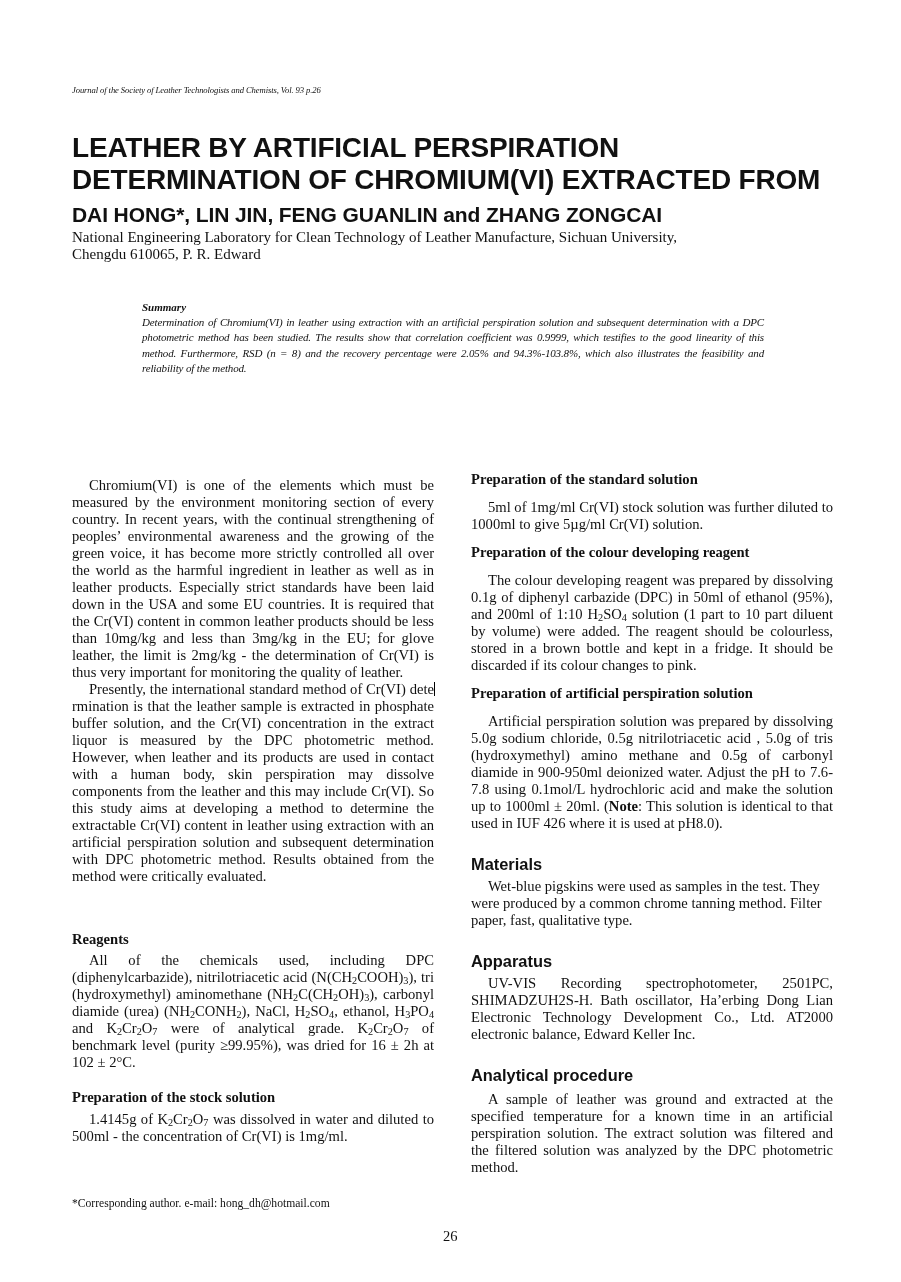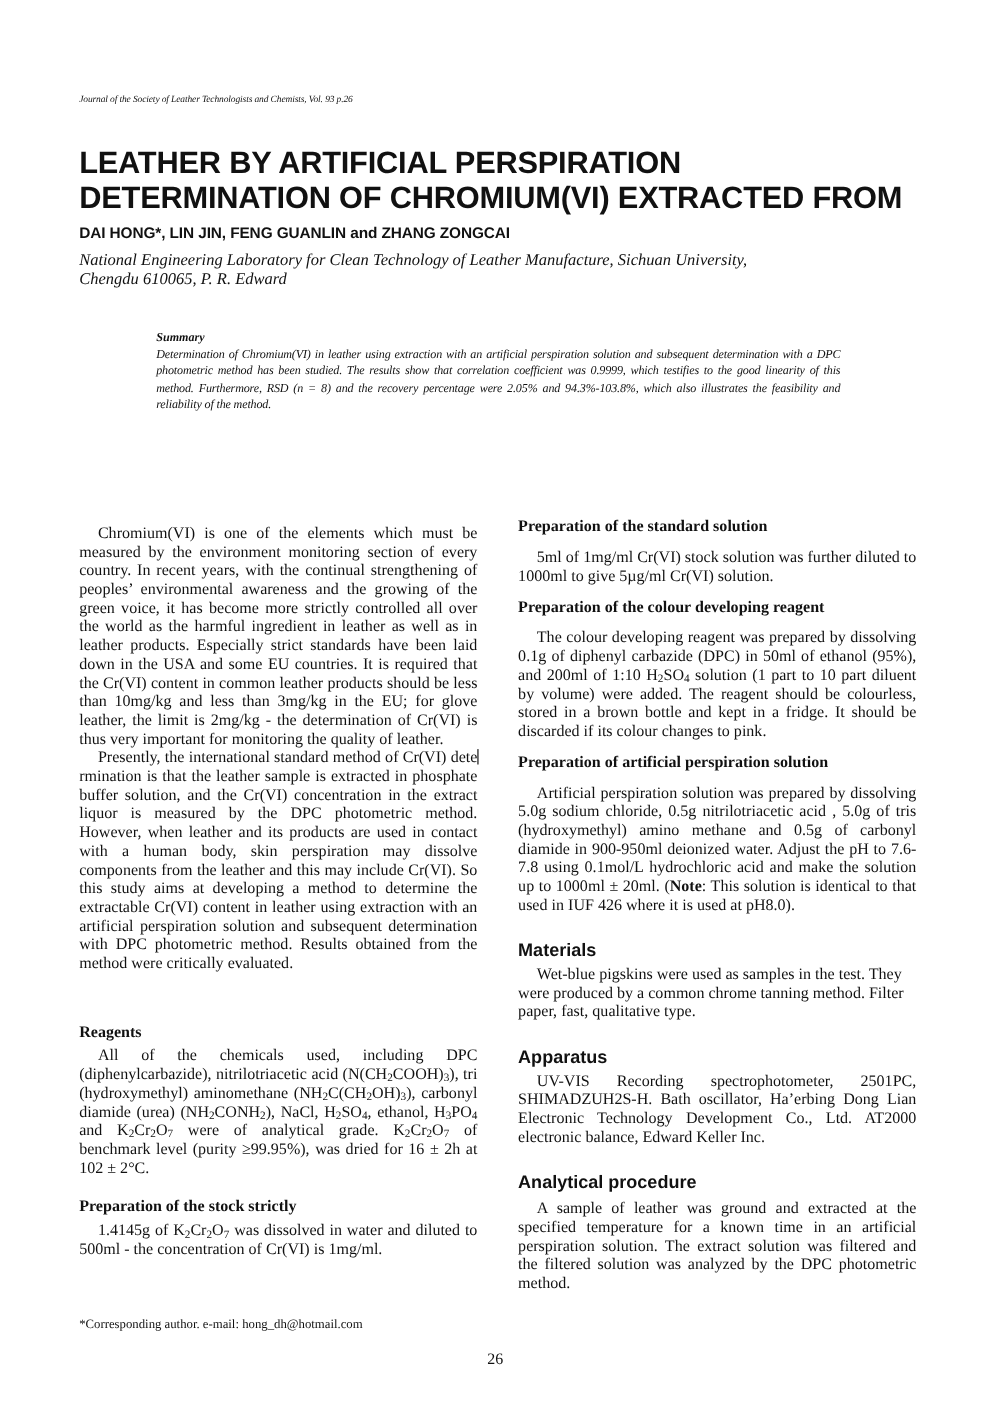--- a/index.html
+++ b/index.html
@@ -3,22 +3,22 @@
 <meta charset="utf-8">
 <style>
   html, body { margin: 0; padding: 0; background: #ffffff; }
   body { width: 901px; height: 1282px; position: relative; overflow: hidden; color: #111; }
   .serif { font-family: "Liberation Serif", "DejaVu Serif", serif; }
   .sans { font-family: "Liberation Sans", "DejaVu Sans", sans-serif; }
   .abs { position: absolute; }
 
   .journal { left: 72px; top: 85px; font-size: 8.6px; font-style: italic; letter-spacing: -0.1px; }
   .title { left: 72px; top: 132px; width: 790px; font-size: 28px; font-weight: bold; line-height: 32px; letter-spacing: -0.2px; }
-  .authors { left: 72px; top: 203px; font-size: 14px; font-weight: bold; letter-spacing: -0.1px; }
-  .affil { left: 72px; top: 229px; font-size: 15px; font-style: italic; line-height: 16.5px; width: 700px; }
+  .authors { left: 72px; top: 203px; font-size: 21px; font-weight: bold; letter-spacing: -0.1px; }
+  .affil { left: 72px; top: 229px; font-size: 15px; line-height: 16.5px; width: 700px; }
 
   .summary { left: 142px; top: 300px; width: 622px; font-size: 11px; line-height: 15.2px; font-style: italic; }
   .summary .sum-h { font-weight: bold; }
   .summary p { margin: 0; text-align: justify; text-align-last: left; letter-spacing: -0.15px; }
 
   .col { position: absolute; width: 362px; font-size: 14.6px; line-height: 17px; }
   .col p { margin: 0; text-align: justify; text-indent: 17px; }
   .h2 { font-family: "Liberation Sans", "DejaVu Sans", sans-serif; font-weight: bold; font-size: 16.4px; line-height: 20px; margin: 0; }
   .h3 { font-family: "Liberation Serif", "DejaVu Serif", serif; font-weight: bold; font-size: 14.6px; line-height: 17px; margin: 0; }
 
@@ -55,21 +55,21 @@
   <p>Chromium(VI) is one of the elements which must be measured by the environment monitoring section of every country. In recent years, with the continual strengthening of peoples’ environmental awareness and the growing of the green voice, it has become more strictly controlled all over the world as the harmful ingredient in leather as well as in leather products. Especially strict standards have been laid down in the USA and some EU countries. It is required that the Cr(VI) content in common leather products should be less than 10mg/kg and less than 3mg/kg in the EU; for glove leather, the limit is 2mg/kg - the determination of Cr(VI) is thus very important for monitoring the quality of leather.</p>
   <p><span>Presently, the international standard method of Cr(VI) dete</span><span class="caret"></span><span>rmination is that the leather sample is extracted in phosphate buffer solution, and the Cr(VI) concentration in the extract liquor is measured by the DPC photometric method. However, when leather and its products are used in contact with a human body, skin perspiration may dissolve components from the leather and this may include Cr(VI). So this study aims at developing a method to determine the extractable Cr(VI) content in leather using extraction with an artificial perspiration solution and subsequent determination with DPC photometric method. Results obtained from the method were critically evaluated.</span></p>
 
   <div style="height:30px"></div>
   <div style="height:16px"></div>
   <div class="h3">Reagents</div>
   <div style="height:4px"></div>
   <p><span>All of the chemicals used, including DPC (diphenylcarbazide), nitrilotriacetic acid (N(CH</span><sub>2</sub><span>COOH)</span><sub>3</sub><span>), tri (hydroxymethyl) aminomethane (NH</span><sub>2</sub><span>C(CH</span><sub>2</sub><span>OH)</span><sub>3</sub><span>), carbonyl diamide (urea) (NH</span><sub>2</sub><span>CONH</span><sub>2</sub><span>), NaCl, H</span><sub>2</sub><span>SO</span><sub>4</sub><span>, ethanol, H</span><sub>3</sub><span>PO</span><sub>4</sub><span> and K</span><sub>2</sub><span>Cr</span><sub>2</sub><span>O</span><sub>7</sub><span> were of analytical grade. K</span><sub>2</sub><span>Cr</span><sub>2</sub><span>O</span><sub>7</sub><span> of benchmark level (purity ≥99.95%), was dried for 16 ± 2h at 102 ± 2°C.</span></p>
 
   <div style="height:18px"></div>
-  <div class="h3">Preparation of the stock strictly</div>
+  <div class="h3">Preparation of the stock solution</div>
   <div style="height:5px"></div>
   <p><span>1.4145g of K</span><sub>2</sub><span>Cr</span><sub>2</sub><span>O</span><sub>7</sub><span> was dissolved in water and diluted to 500ml - the concentration of Cr(VI) is 1mg/ml.</span></p>
 </div>
 
 <div class="abs serif footnote">*Corresponding author. e-mail: hong_dh@hotmail.com</div>
 
 <div class="col serif" style="left:471px; top:471px;">
   <div class="h3">Preparation of the standard solution</div>
   <div style="height:11px"></div>
   <p>5ml of 1mg/ml Cr(VI) stock solution was further diluted to 1000ml to give 5µg/ml Cr(VI) solution.</p>

